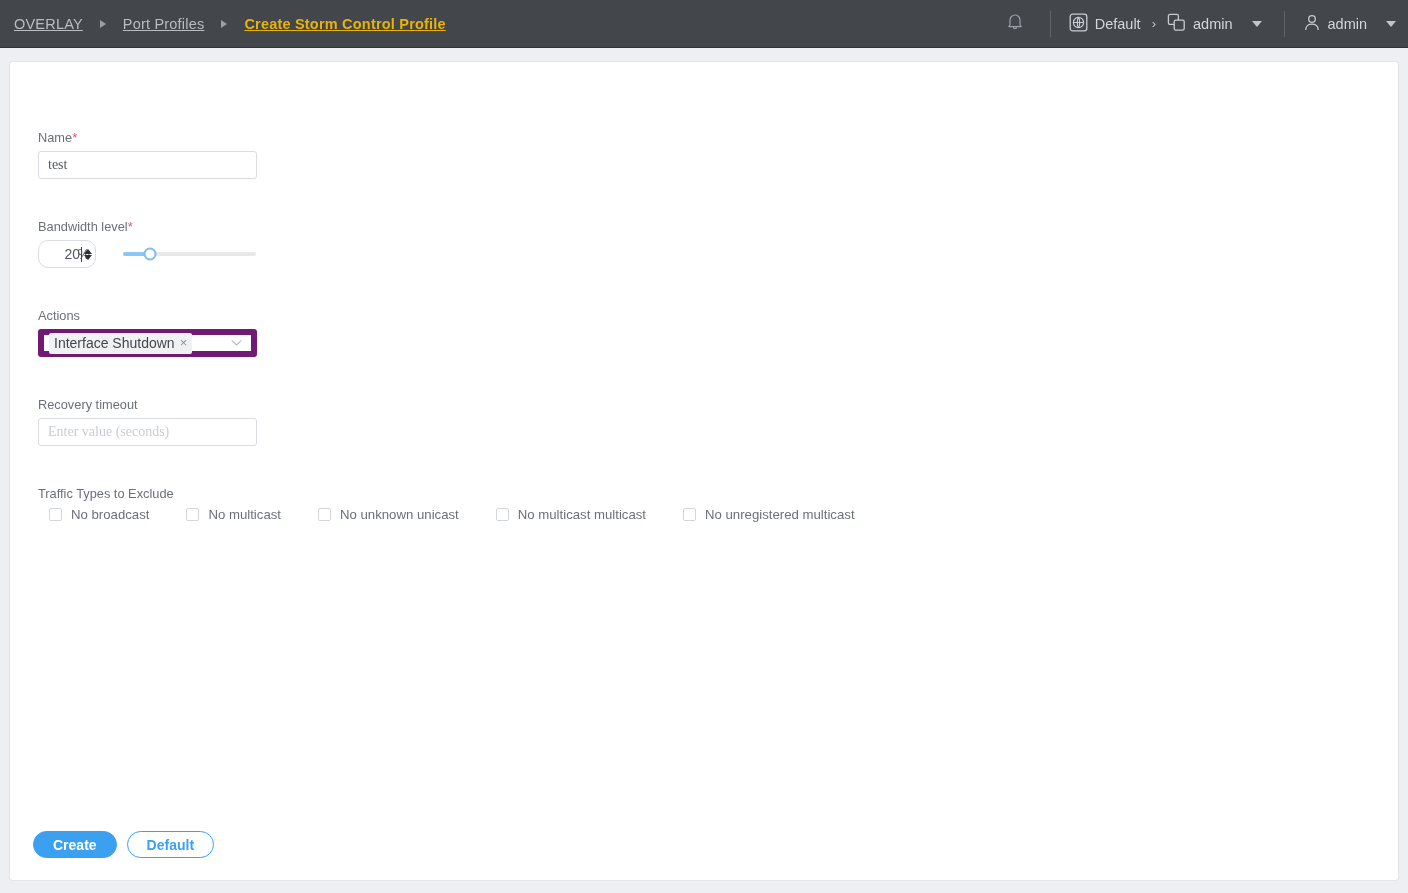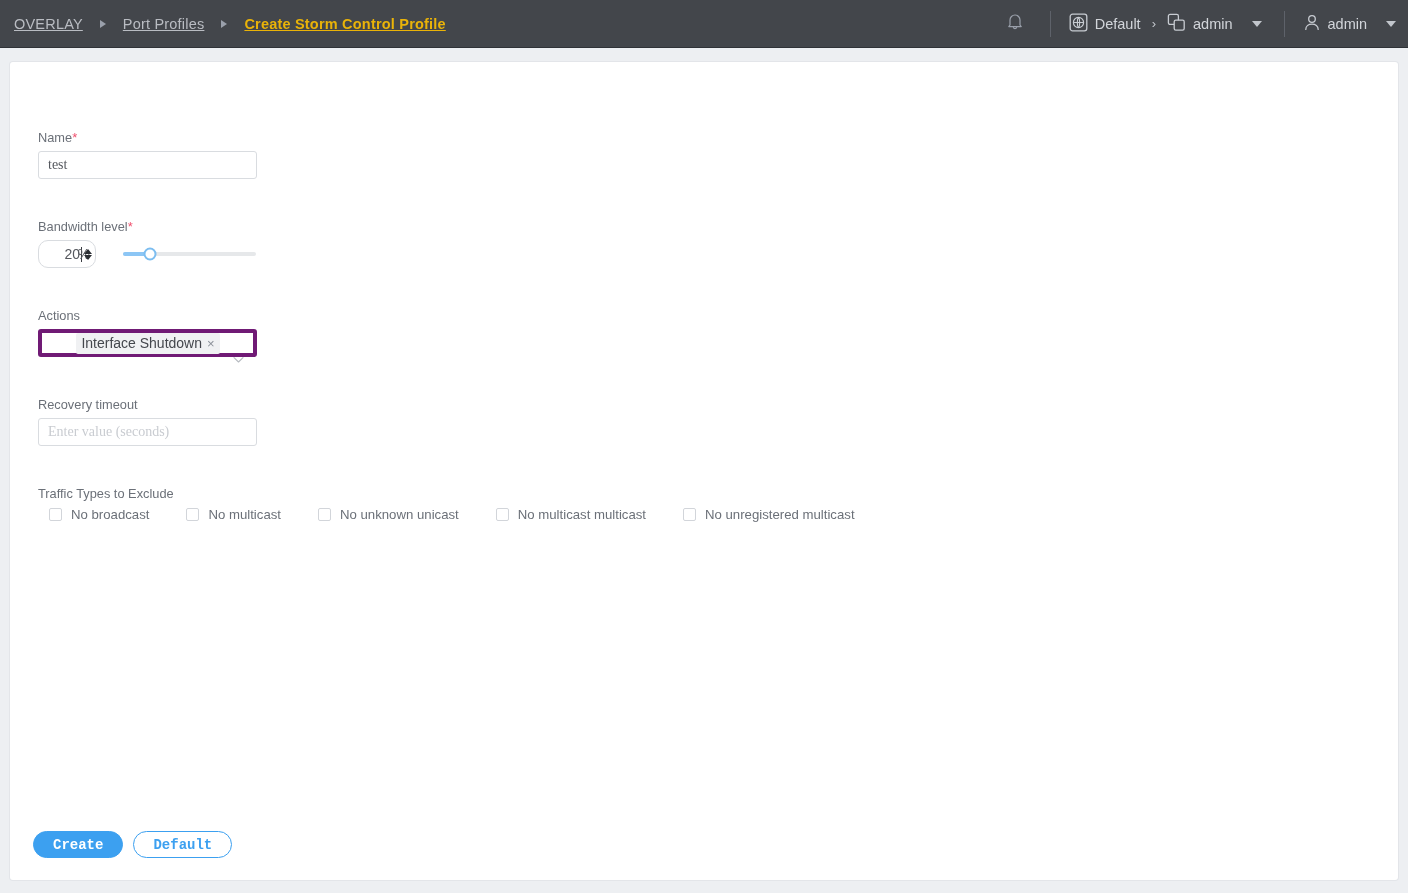--- a/index.html
+++ b/index.html
@@ -122,23 +122,23 @@
   }
   .slider-handle {
     position: absolute; top: 50%; transform: translate(-50%, -50%);
     width: 13px; height: 13px; border-radius: 50%;
     background: #ffffff; border: 2px solid #7cbdf0;
   }
 
   
   .multiselect {
     width: 219px; height: 28px;
-    border: 4px solid #701a75; border-radius: 3px;
+    border: 6px solid #701a75; border-radius: 3px;
     display: flex; align-items: center; padding: 0 4px 0 5px;
-    background: #fff; position: relative; flex-direction: column;
+    background: #fff; position: relative;
   }
   .tag {
     background: #f0f1f3; border-radius: 2px;
     padding: 2px 5px 3px 5px;
     display: flex; align-items: center; gap: 5px;
     font-size: 14px; color: #44474d;
   }
   .tag-x { color: #8b9099; font-size: 13px; line-height: 1; }
   .ms-chev {
     margin-left: auto; margin-right: 5px;
@@ -156,21 +156,21 @@
 
   
   .footer {
     position: absolute; left: 23px; bottom: 22px;
     display: flex; align-items: center; gap: 10px;
   }
   .btn {
     height: 27px; border-radius: 14px;
     font-size: 14px; font-weight: bold;
     display: flex; align-items: center; justify-content: center;
-    cursor: pointer; padding: 12px 19px; white-space: nowrap; font-family: Liberation Mono, monospace;
+    cursor: pointer; padding: 12px 19px; white-space: nowrap;
   }
   .btn-primary {
     background: #3ca0f0; color: #ffffff; border: 1px solid #3ca0f0;
   }
   .btn-ghost {
     background: #ffffff; color: #3ca0f0; border: 1px solid #3ca0f0;
   }
 </style>
 </head>
 <body>

